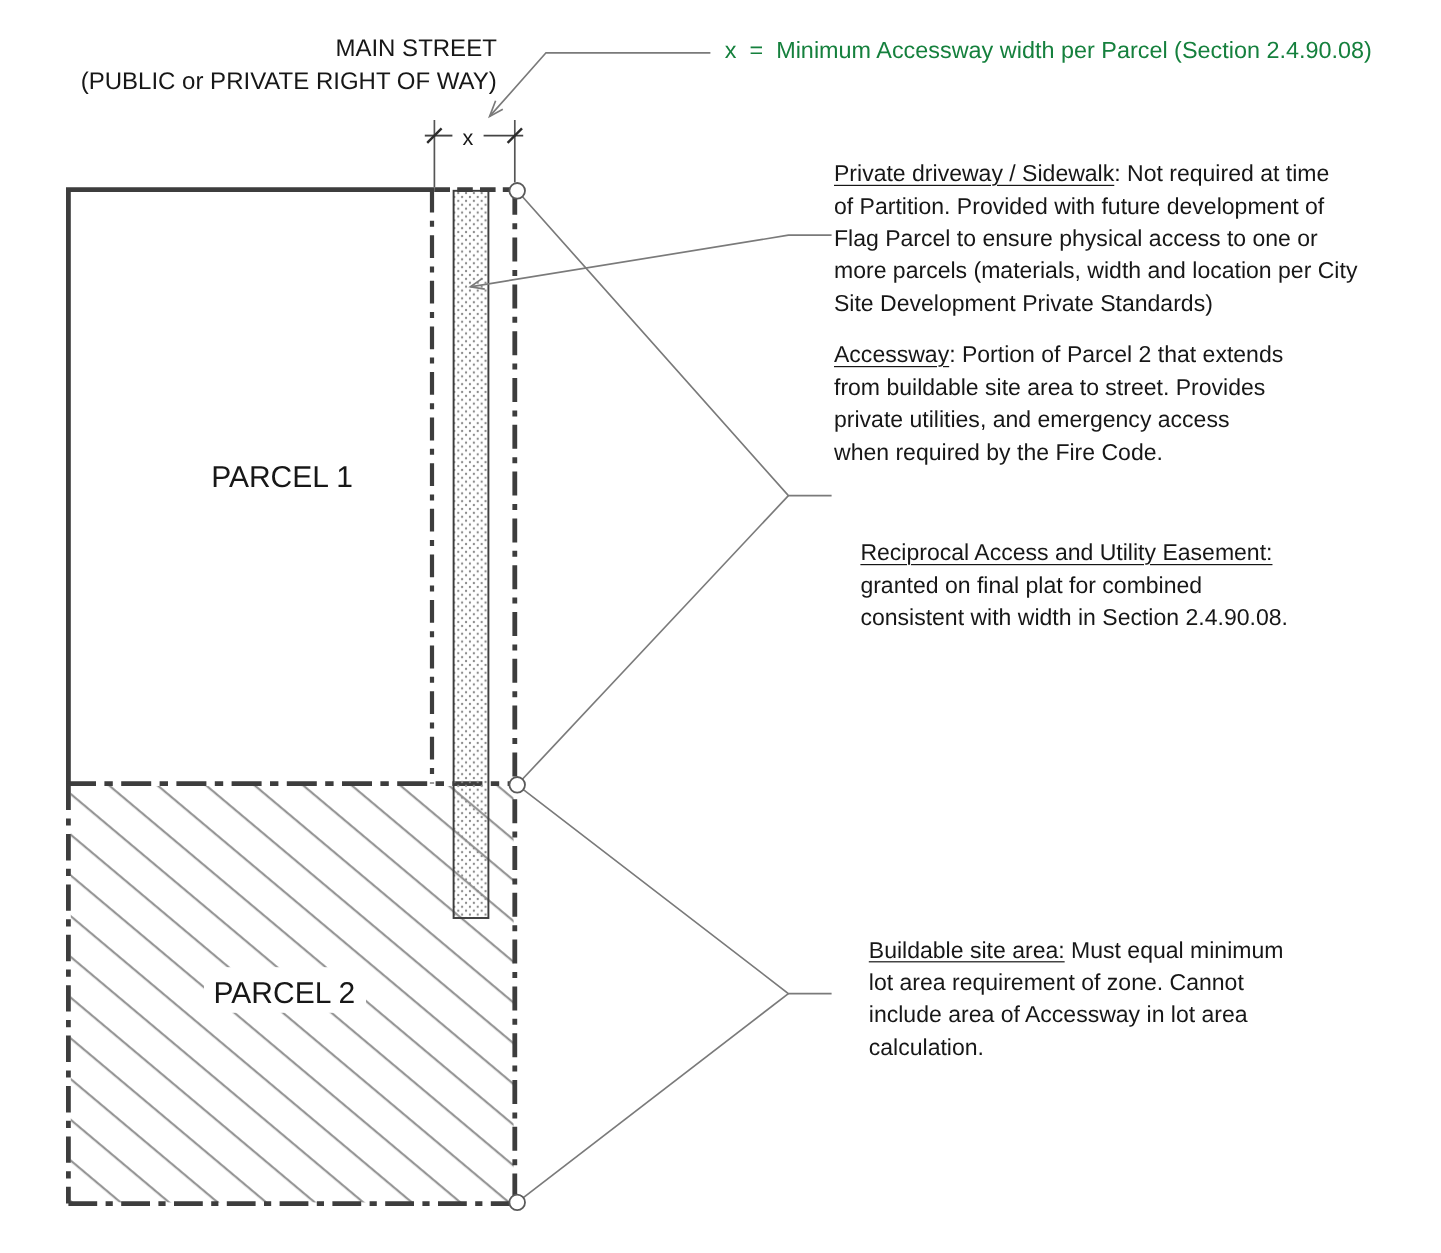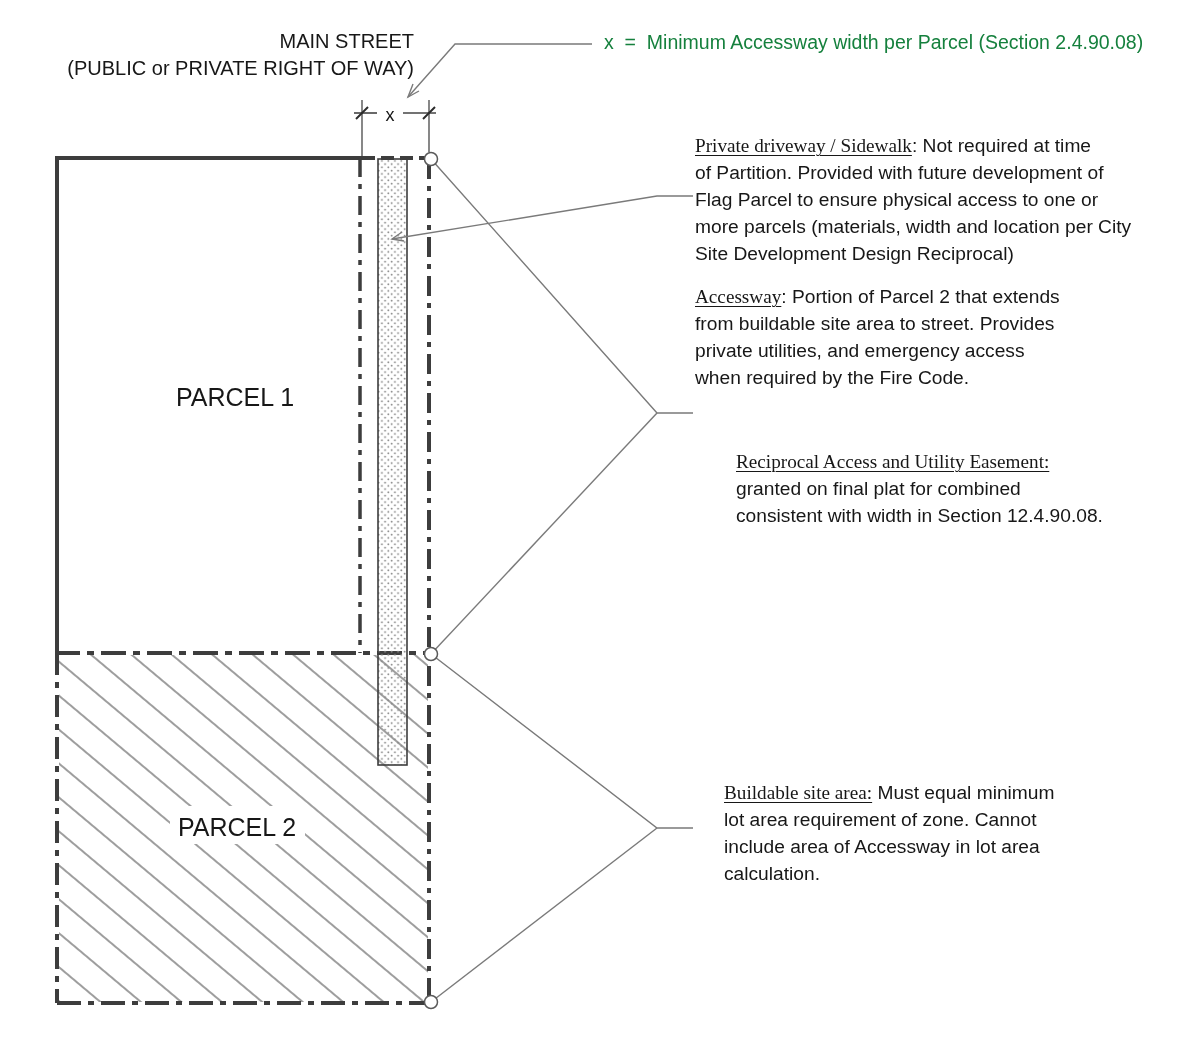--- a/index.html
+++ b/index.html
@@ -6,21 +6,21 @@
   #stage{
     position:relative;width:1201px;height:1044px;background:#ffffff;overflow:hidden;
     font-family:"Liberation Sans","DejaVu Sans",sans-serif;color:#1a1a1a;
   }
   #diagram-svg{position:absolute;left:0;top:0;}
   .title-block{position:absolute;left:28px;top:28px;width:386px;text-align:right;
     font-size:20px;line-height:27px;color:#171717;}
   .xdef{position:absolute;left:604px;top:31px;font-size:19.5px;color:#15803d;white-space:pre;}
   .note{position:absolute;color:#171717;}
   .nline{height:27px;line-height:27px;font-size:19.2px;white-space:pre;}
-  .u{text-decoration:underline;text-underline-offset:3px;text-decoration-thickness:1.4px;font-family:Liberation Serif, serif;}
+  .u{text-decoration:underline;text-underline-offset:3px;text-decoration-thickness:1.4px;}
   .svgtext{font-family:"Liberation Sans","DejaVu Sans",sans-serif;fill:#171717;}
 </style>
 </head>
 <body>
 
 <div id="stage">
 
   <svg id="diagram-svg" width="1201" height="1044" viewBox="0 0 1201 1044">
     <defs>
       <pattern id="hatch" width="26" height="26" patternUnits="userSpaceOnUse" patternTransform="rotate(40)">
@@ -85,34 +85,34 @@
     <div>(PUBLIC or PRIVATE RIGHT OF WAY)</div>
   </div>
 
   <div class="xdef">x  =  Minimum Accessway width per Parcel (Section 2.4.90.08)</div>
 
   <div class="note" style="left:695px;top:132px">
     <div class="nline"><span class="u">Private driveway / Sidewalk</span><span>: Not required at time</span></div>
     <div class="nline">of Partition. Provided with future development of</div>
     <div class="nline">Flag Parcel to ensure physical access to one or</div>
     <div class="nline">more parcels (materials, width and location per City</div>
-    <div class="nline">Site Development Design Reciprocal)</div>
+    <div class="nline">Site Development Private Standards)</div>
   </div>
 
   <div class="note" style="left:695px;top:283px">
     <div class="nline"><span class="u">Accessway</span><span>: Portion of Parcel 2 that extends</span></div>
     <div class="nline">from buildable site area to street. Provides</div>
     <div class="nline">private utilities, and emergency access</div>
     <div class="nline">when required by the Fire Code.</div>
   </div>
 
-  <div class="note" style="left:736px;top:448px">
+  <div class="note" style="left:717px;top:448px">
     <div class="nline"><span class="u">Reciprocal Access and Utility Easement:</span><span></span></div>
     <div class="nline">granted on final plat for combined</div>
-    <div class="nline">consistent with width in Section 12.4.90.08.</div>
+    <div class="nline">consistent with width in Section 2.4.90.08.</div>
   </div>
 
   <div class="note" style="left:724px;top:779px">
     <div class="nline"><span class="u">Buildable site area:</span><span> Must equal minimum</span></div>
     <div class="nline">lot area requirement of zone. Cannot</div>
     <div class="nline">include area of Accessway in lot area</div>
     <div class="nline">calculation.</div>
   </div>
 
 </div>

